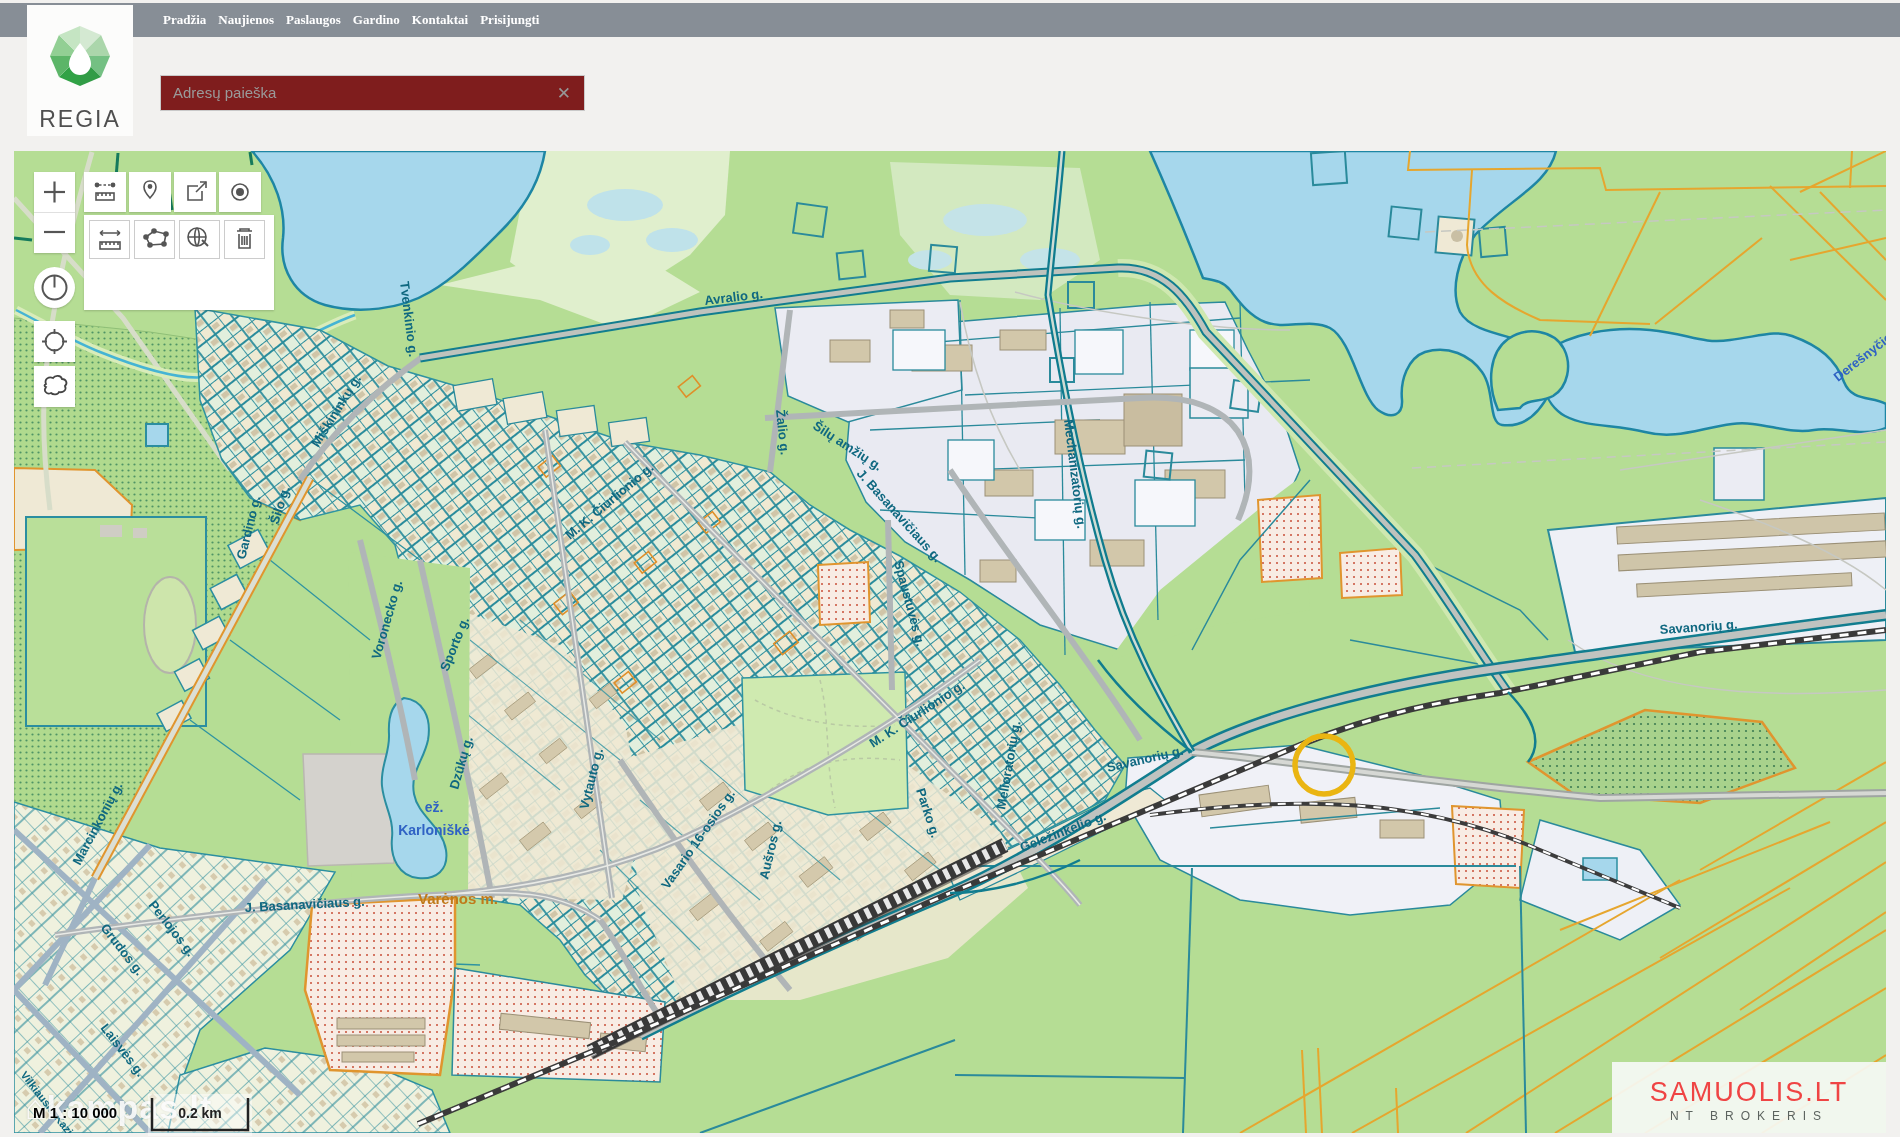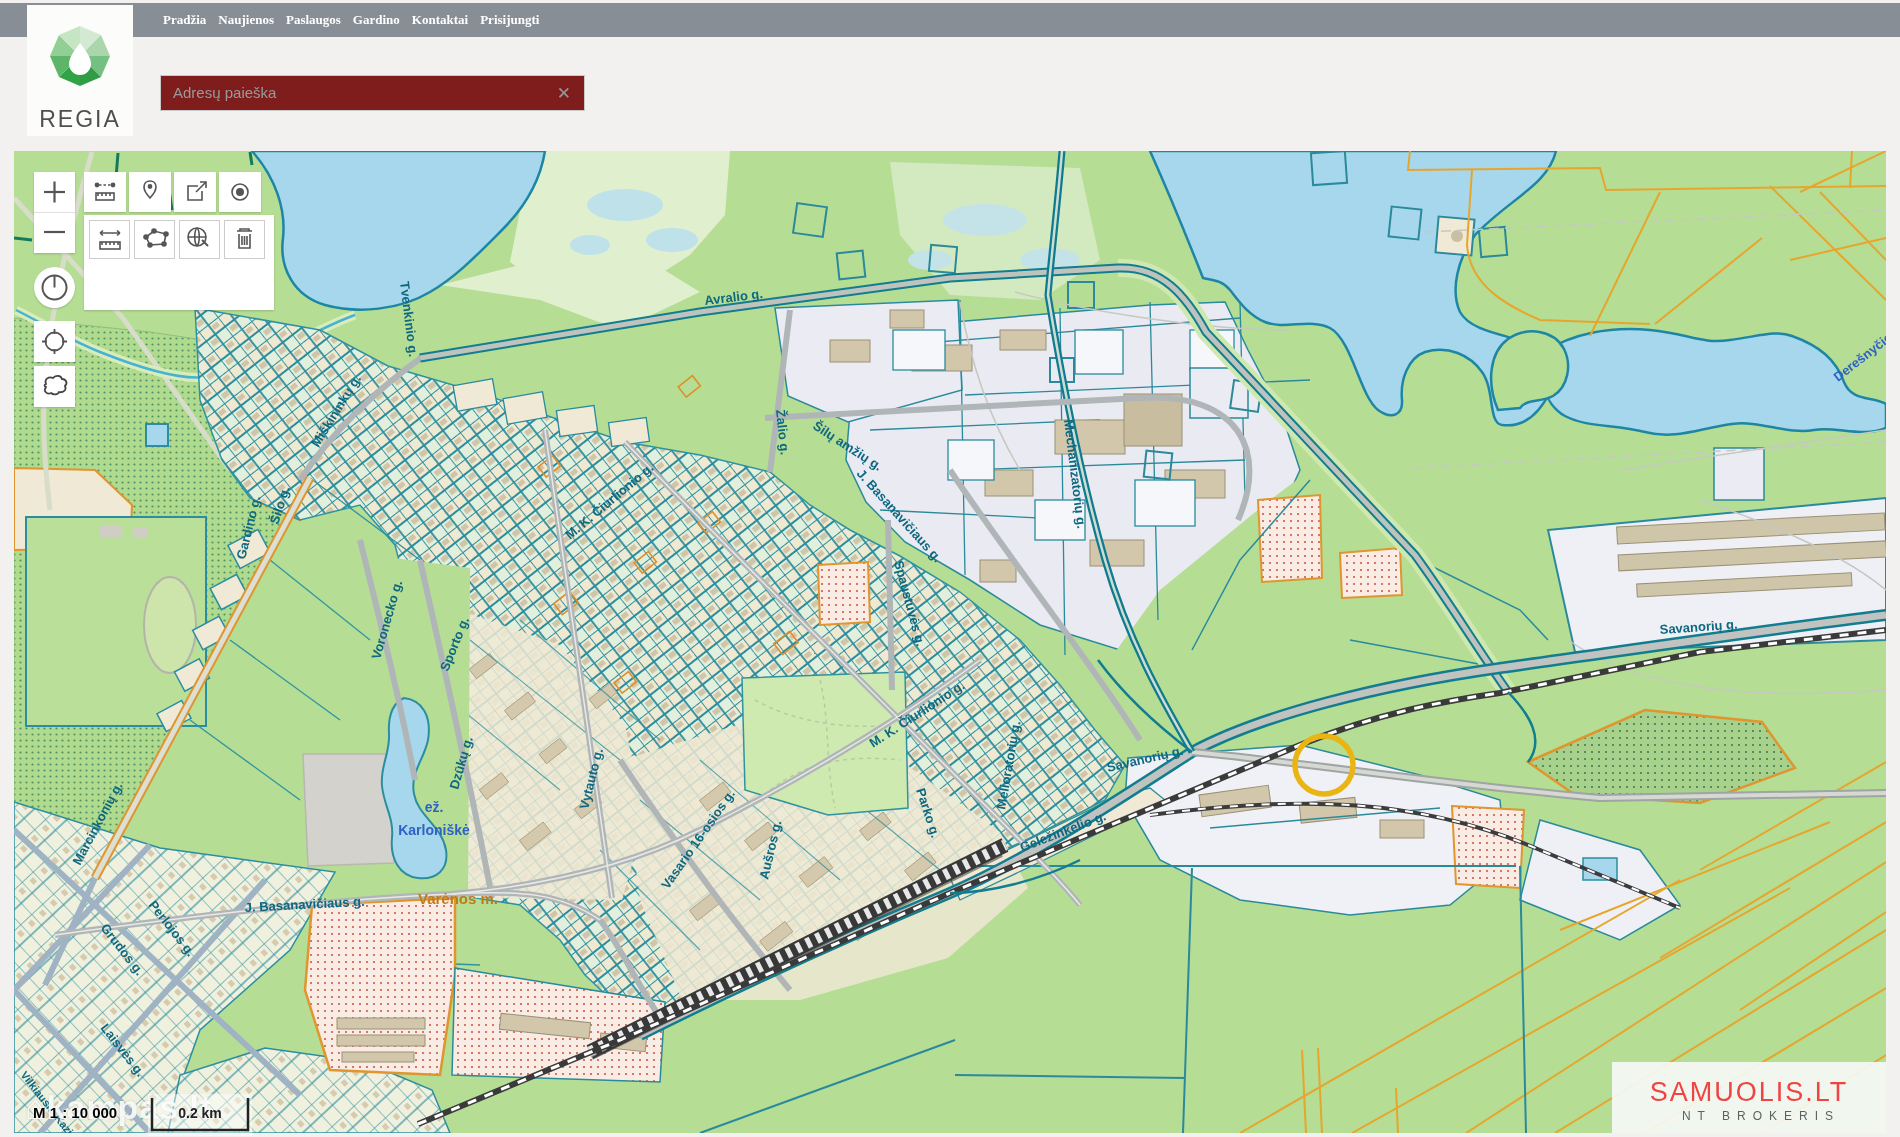--- a/index.html
+++ b/index.html
@@ -11,21 +11,21 @@
   .regia{position:absolute;left:27px;top:106px;width:106px;text-align:center;font-size:23px;color:#4f4f4f;letter-spacing:2px;}
   .search{position:absolute;left:160px;top:75px;width:423px;height:34px;background:#7f1d1d;border:1px solid #c9c9c9;}
   .search .ph{position:absolute;left:12px;top:8px;font-size:15px;color:#9a9a9a;}
   .search .x{position:absolute;right:13px;top:7px;font-size:17px;color:#969696;}
   #map{position:absolute;left:14px;top:151px;width:1872px;height:982px;}
   .btn{position:absolute;background:#ffffff;box-shadow:0 1px 2px rgba(0,0,0,0.18);}
   .wm-k{position:absolute;left:25px;top:1088px;font-size:34px;font-weight:bold;color:rgba(253,253,253,0.9);letter-spacing:1px;text-shadow:0 0 2px rgba(90,100,90,0.35);}
   .scaletxt{position:absolute;left:33px;top:1104px;font-size:15px;font-weight:bold;color:#000000;text-shadow:0 0 3px #ffffff,0 0 3px #ffffff;}
   .sam{position:absolute;left:1612px;top:1062px;width:274px;height:71px;background:rgba(246,248,245,0.92);}
   .sam .t1{position:absolute;left:0;top:15px;width:274px;text-align:center;font-size:27px;color:#ef4444;letter-spacing:2px;}
-  .sam .t2{position:absolute;left:0;top:47px;width:274px;text-align:center;font-size:12px;color:#5c635f;letter-spacing:7px;margin-left:12px;}
+  .sam .t2{position:absolute;left:0;top:47px;width:274px;text-align:center;font-size:12px;color:#5c635f;letter-spacing:7px;}
 </style>
 </head>
 <body>
 <div class="topbar"></div>
 <div class="menu"><span>Pradžia</span><span>Naujienos</span><span>Paslaugos</span><span>Gardino</span><span>Kontaktai</span><span>Prisijungti</span></div>
 <div class="logotab"></div>
 <svg style="position:absolute;left:48px;top:22px;" width="64" height="70" viewBox="0 0 64 70">
   <g transform="translate(32,34)">
     <polygon points="0,-30 21,-21 0,0" fill="#d4e9d2"></polygon>
     <polygon points="21,-21 30,0 0,0" fill="#abd6ab"></polygon>

